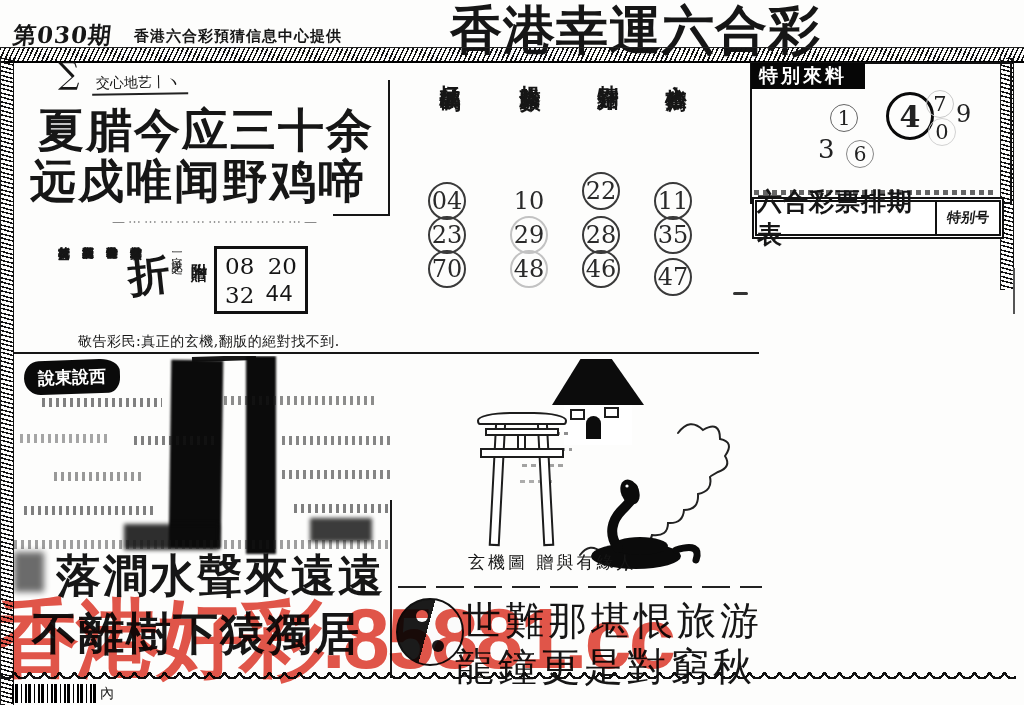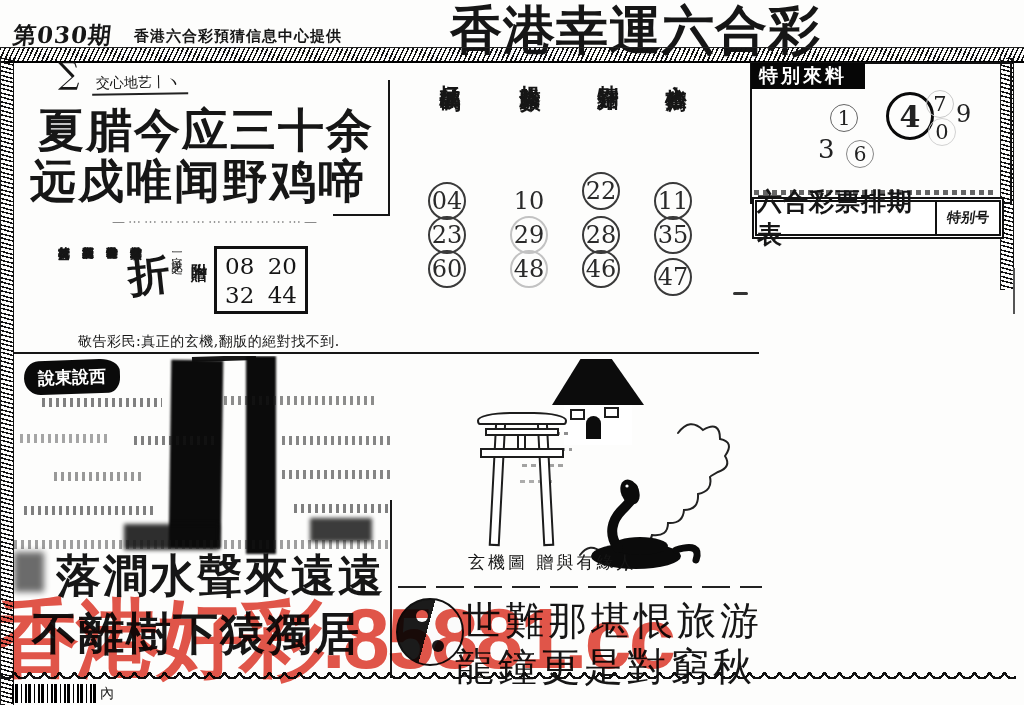--- a/index.html
+++ b/index.html
@@ -105,42 +105,42 @@
     <div class="vtext b" style="font-size:11.5px;">勸君惜取青春時</div>
     <div class="vtext b" style="font-size:11.5px;">勸君莫惜金縷衣</div>
   </div>
   <div class="abs b" style="left:128px;top:248px;font-size:42px;transform:rotate(-6deg);">折</div>
   <div class="abs vtext" style="left:168px;top:246px;font-size:11px;letter-spacing:2px;">一字以記之</div>
   <div class="abs vtext b" style="left:188px;top:250px;font-size:16px;letter-spacing:3px;">附贈：</div>
   <div class="abs giftbox">
     <span>08</span>
     <span style="text-align:right;">20</span>
     <span>32</span>
-    <span style="text-align:right;">44</span>
+    <span style="text-align:center;font-family:Liberation Mono, monospace;">44</span>
   </div>
 
   <div class="abs" style="left:78px;top:333px;font-size:14px;letter-spacing:.5px;">敬告彩民:真正的玄機,翻版的絕對找不到.</div>
   <div class="abs hline" style="left:14px;top:352px;width:745px;height:2px;"></div>
 
   <div class="abs vtext colhead" style="left:436px;top:68px;">極品號碼</div>
   <div class="abs vtext colhead" style="left:516px;top:68px;">捉膽路數</div>
   <div class="abs vtext colhead" style="left:594px;top:68px;">特別介紹</div>
   <div class="abs vtext colhead" style="left:662px;top:68px;">心水推薦</div>
 
   <div class="abs num" style="left:428px;top:158px;">04</div>
   <div class="abs num none" style="left:510px;top:158px;">10</div>
   <div class="abs num" style="left:582px;top:148px;">22</div>
   <div class="abs num" style="left:654px;top:158px;">11</div>
 
   <div class="abs num" style="left:428px;top:192px;">23</div>
   <div class="abs num faint" style="left:510px;top:192px;">29</div>
   <div class="abs num" style="left:582px;top:192px;">28</div>
   <div class="abs num" style="left:654px;top:192px;">35</div>
 
-  <div class="abs num" style="left:428px;top:226px;">60</div>
+  <div class="abs num" style="left:428px;top:226px;">70</div>
   <div class="abs num faint" style="left:510px;top:226px;">48</div>
   <div class="abs num" style="left:582px;top:226px;">46</div>
   <div class="abs num" style="left:654px;top:234px;">47</div>
 
   <div class="abs hline" style="left:733px;top:292px;width:15px;height:3px;border-radius:2px;background:#333;"></div>
 
   <div class="abs" id="special">
     <div class="abs sp-label">特別來料</div>
     <div class="abs circ digit" style="left:78px;top:40px;width:26px;height:26px;border:1.5px solid #666;font-size:20px;">1</div>
     <div class="abs digit" style="left:66px;top:70px;font-size:26px;">3</div>

